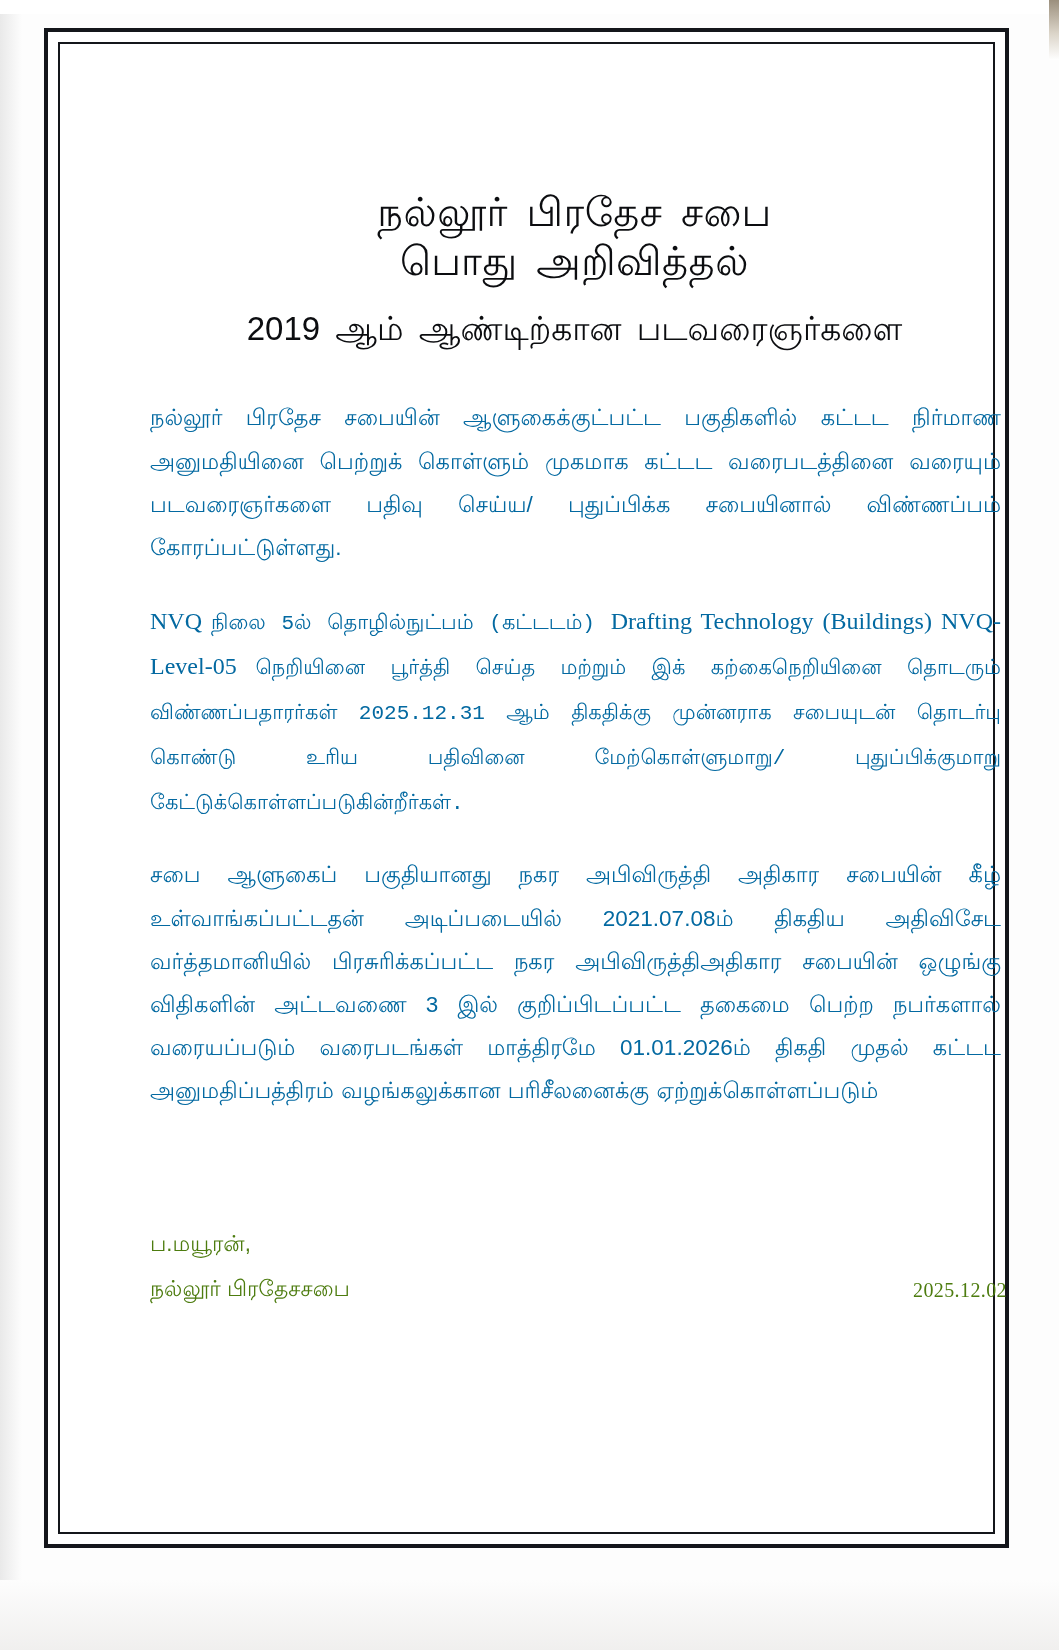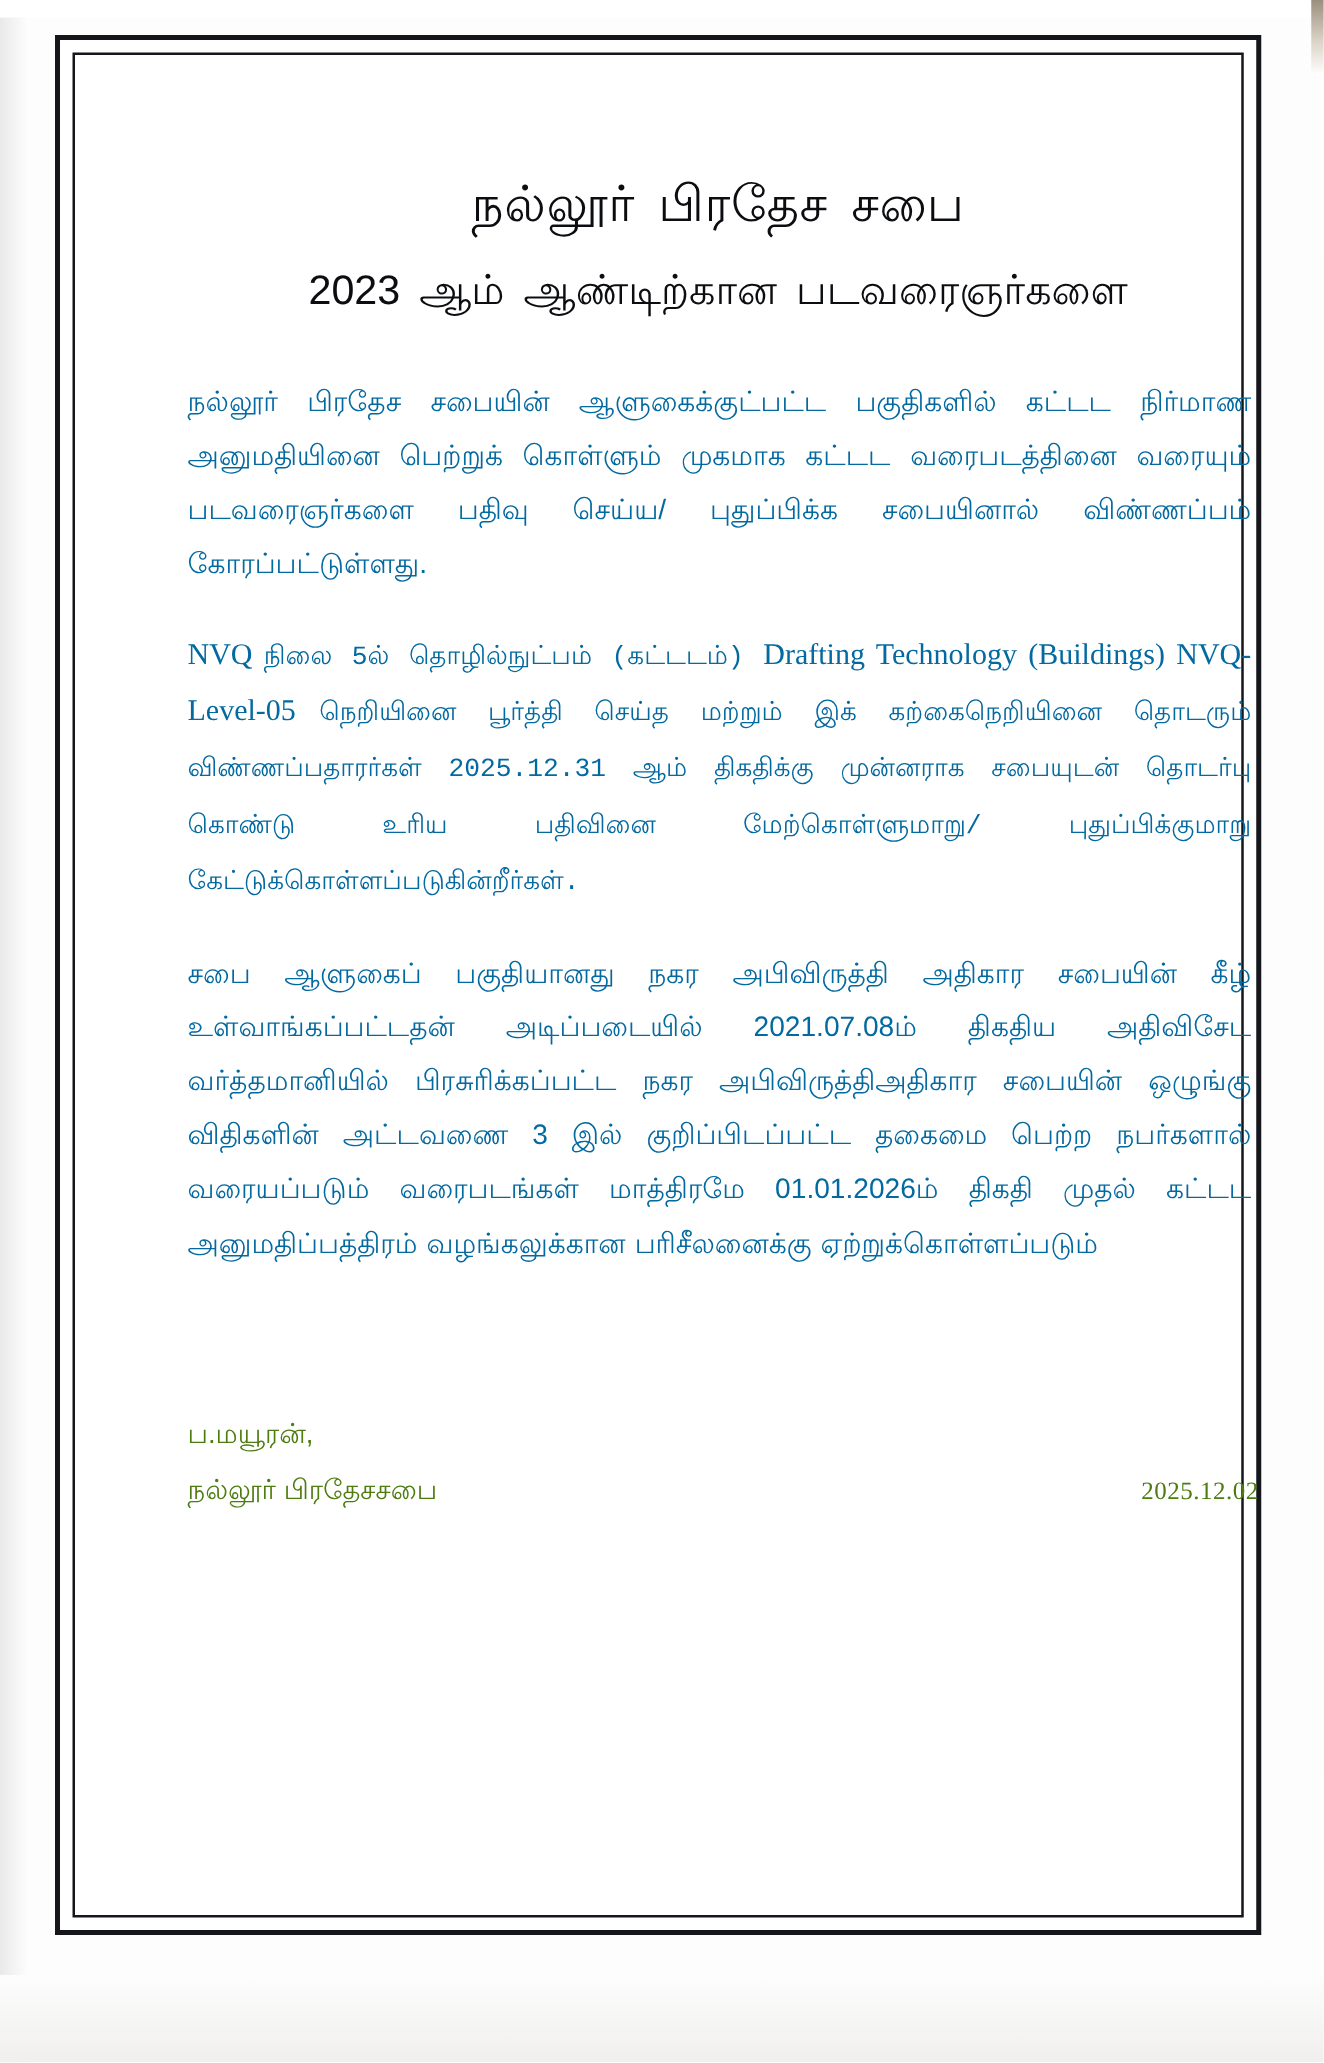--- a/index.html
+++ b/index.html
@@ -76,21 +76,21 @@
     left: 94px;
     top: 60px;
     width: 865px;
     height: 1460px;
     box-sizing: border-box;
     padding: 0;
   }
 
   .title-block {
     text-align: center;
-    margin-top: 48px;
+    margin-top: 96px;
   }
   .title-line {
     font-size: 40px;
     line-height: 1.22;
     letter-spacing: .5px;
     word-spacing: 7px;
     color: #0c0d10;
   }
   .subtitle-block {
     text-align: center;
@@ -157,24 +157,25 @@
   <div class="scan-edge-bottom"></div>
 </div>
 
 <div class="frame-outer">
   <div class="frame-inner"></div>
 
   <div class="sheet">
 
     <div class="title-block">
       <div class="title-line">நல்லூர் பிரதேச சபை</div>
+      <div class="title-line">பொது அறிவித்தல்</div>
     </div>
 
     <div class="subtitle-block">
-      <div class="subtitle-line">2023 ஆம் ஆண்டிற்கான படவரைஞர்களை</div>
+      <div class="subtitle-line">2019 ஆம் ஆண்டிற்கான படவரைஞர்களை</div>
     </div>
 
     <div class="body-area">
 
       <p class="para">நல்லூர் பிரதேச சபையின் ஆளுகைக்குட்பட்ட பகுதிகளில் கட்டட நிர்மாண அனுமதியினை பெற்றுக் கொள்ளும் முகமாக கட்டட வரைபடத்தினை வரையும் படவரைஞர்களை பதிவு செய்ய/ புதுப்பிக்க சபையினால் விண்ணப்பம் கோரப்பட்டுள்ளது.</p>
 
       <p class="para mixed"><span>NVQ </span><span class="tam">நிலை 5ல் தொழில்நுட்பம் (கட்டடம்) </span><span>Drafting Technology (Buildings) NVQ-Level-05 </span><span class="tam">நெறியினை பூர்த்தி செய்த மற்றும் இக் கற்கைநெறியினை தொடரும் விண்ணப்பதாரர்கள் 2025.12.31 ஆம் திகதிக்கு முன்னராக சபையுடன் தொடர்பு கொண்டு உரிய பதிவினை மேற்கொள்ளுமாறு/ புதுப்பிக்குமாறு கேட்டுக்கொள்ளப்படுகின்றீர்கள்.</span></p>
 
       <p class="para">சபை ஆளுகைப் பகுதியானது நகர அபிவிருத்தி அதிகார சபையின் கீழ் உள்வாங்கப்பட்டதன் அடிப்படையில் 2021.07.08ம் திகதிய அதிவிசேட வர்த்தமானியில் பிரசுரிக்கப்பட்ட நகர அபிவிருத்திஅதிகார சபையின் ஒழுங்கு விதிகளின் அட்டவணை 3 இல் குறிப்பிடப்பட்ட தகைமை பெற்ற நபர்களால் வரையப்படும் வரைபடங்கள் மாத்திரமே 01.01.2026ம் திகதி முதல் கட்டட அனுமதிப்பத்திரம் வழங்கலுக்கான பரிசீலனைக்கு ஏற்றுக்கொள்ளப்படும்</p>
 

